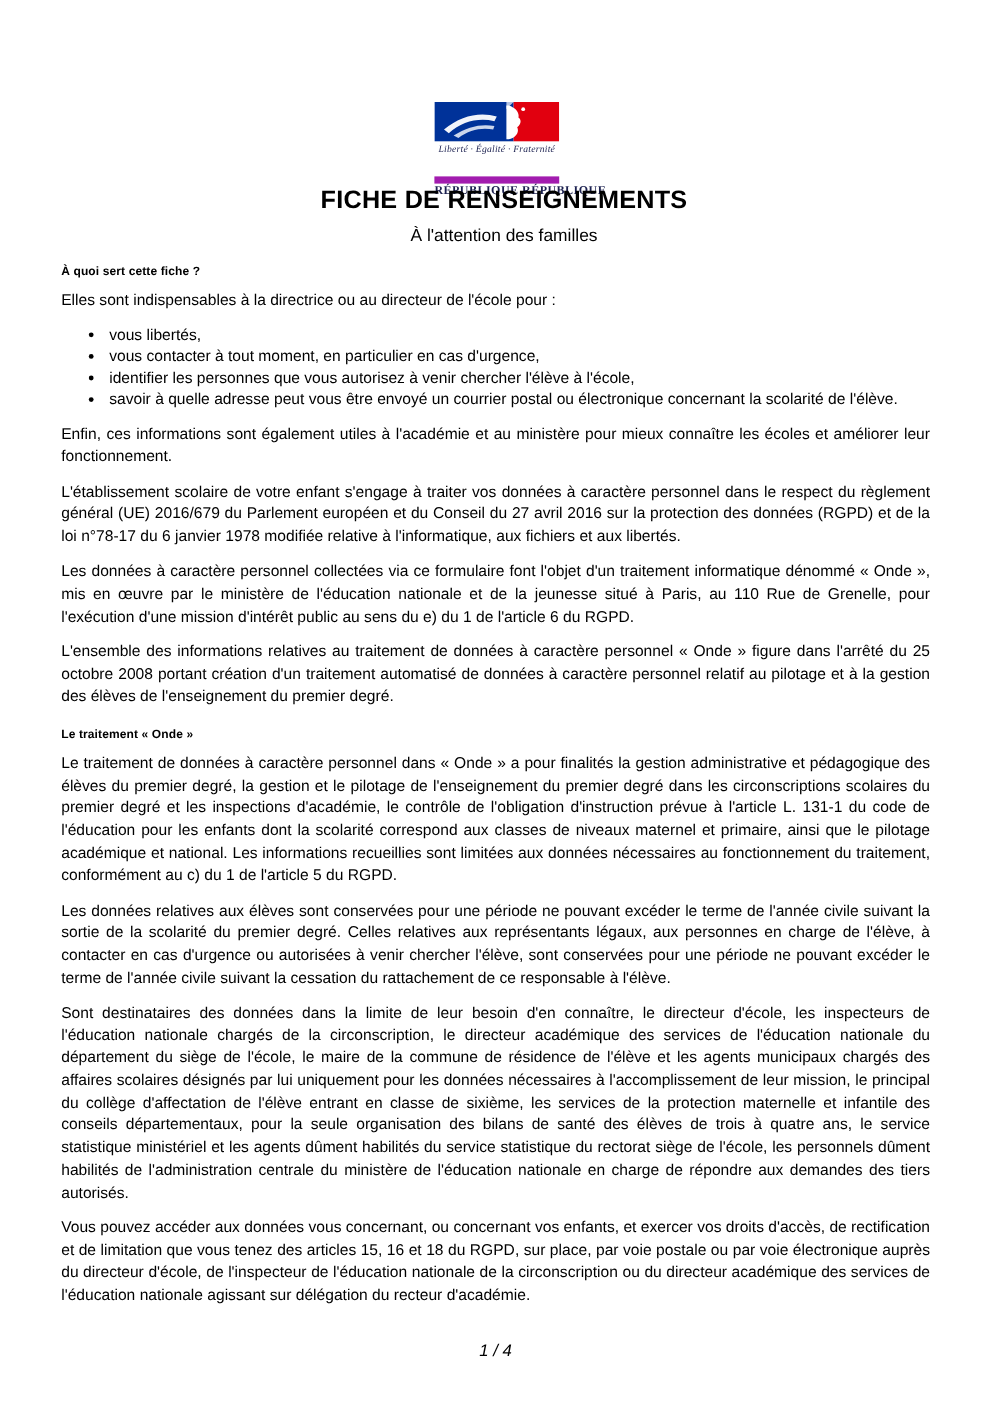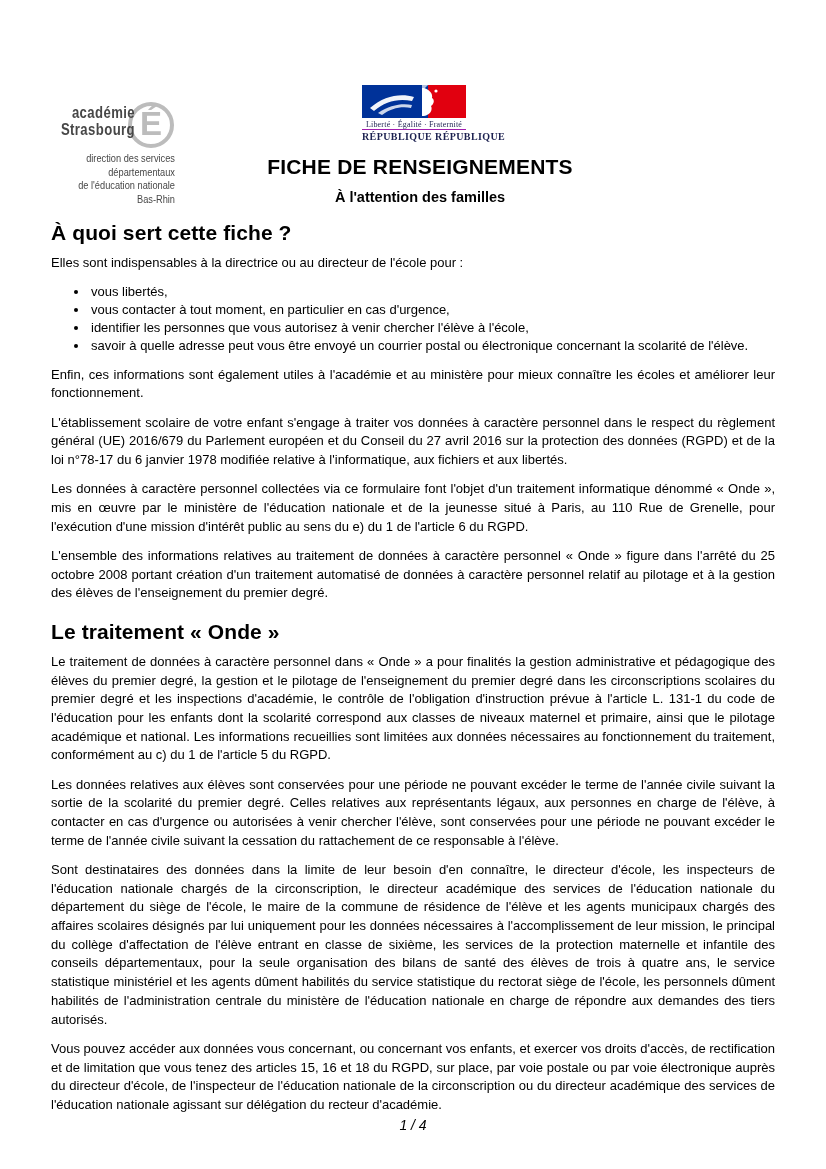--- a/index.html
+++ b/index.html
@@ -23,43 +23,43 @@
   .acad-sub{
     position:relative;z-index:2;width:145px;margin-top:14px;
     text-align:right;font-size:10.5px;line-height:13.5px;
     transform:scaleX(.88);transform-origin:100% 0;
   }
 
   
   .rep-logo{position:absolute;left:362px;top:85px;width:104px;text-align:center;}
   .rep-flag{display:block;width:104px;height:33px;}
   .rep-motto{
-    margin-top:2px;font-family:"Liberation Serif",serif;
+    margin-top:2px;font-family:"Liberation Serif",serif;font-style:italic;
     font-size:8px;color:#1c2150;letter-spacing:.2px;white-space:nowrap;
-    padding-bottom:0;border-bottom:1px solid #a21caf;
+    padding-bottom:18px;border-bottom:6px solid #a21caf;
   }
   .rep-name{
     margin-top:1px;font-family:"Liberation Serif",serif;font-weight:bold;
     font-size:10px;color:#1c2150;letter-spacing:.4px;white-space:nowrap;
   }
 
   
   .doc-title{
     position:absolute;left:160px;width:520px;top:155px;text-align:center;
     font-size:21px;font-weight:bold;letter-spacing:.2px;
   }
   .doc-subtitle{
     position:absolute;left:160px;width:520px;top:189px;text-align:center;
-    font-size:14.5px;font-weight:bold;
+    font-size:14.5px;font-weight:normal;
   }
 
   
   .content{position:absolute;left:51px;top:221px;width:724px;}
   .content h2{
-    font-size:21px;font-weight:bold;margin:17px 0 9px 0;letter-spacing:.1px;
+    font-size:10px;font-weight:bold;margin:17px 0 9px 0;letter-spacing:.1px;
   }
   .content h2:first-child{margin-top:0;}
   .content p{
     font-size:13px;line-height:18.7px;text-align:justify;margin:0 0 10.5px 0;
   }
   .content ul{margin:0 0 10.5px 0;padding-left:38px;}
   .content li{
     font-size:13px;line-height:18px;text-align:justify;padding-left:2px;
   }
 
@@ -67,33 +67,20 @@
   .footer{
     position:absolute;left:0;top:1117px;width:100%;text-align:center;
     font-size:14px;font-style:italic;
   }
 </style>
 </head>
 <body>
 
 <div class="page">
 
-  <div class="acad-logo">
-    <div class="acad-name">
-      <div>académie</div>
-      <div>Strasbourg</div>
-    </div>
-    <div class="acad-emblem">É</div>
-    <div class="acad-sub">
-      <div>direction des services</div>
-      <div>départementaux</div>
-      <div>de l'éducation nationale</div>
-      <div>Bas-Rhin</div>
-    </div>
-  </div>
 
   <div class="rep-logo">
     <svg class="rep-flag" viewBox="0 0 104 33" xmlns="http://www.w3.org/2000/svg">
       <rect x="0" y="0" width="66" height="33" fill="#003299"></rect>
       <rect x="66" y="0" width="38" height="33" fill="#e1000f"></rect>
       <path d="M8,23 C22,11 38,8 52,12 L50,16 C37,13 23,16 12,26 Z" fill="#ffffff" opacity=".95"></path>
       <path d="M16,28 C28,20 40,18 50,20 L49,23 C40,21 29,23 20,30 Z" fill="#ffffff" opacity=".8"></path>
       <path d="M62,3 C68,5 71,9 70,13 C73,15 72,19 69,21 C71,25 68,30 62,31 L60,31 L60,3 Z" fill="#ffffff"></path>
       <path d="M60,6 L66,0 L60,0 Z" fill="#ffffff" opacity=".7"></path>
       <circle cx="74" cy="6" r="1.6" fill="#ffffff"></circle>

